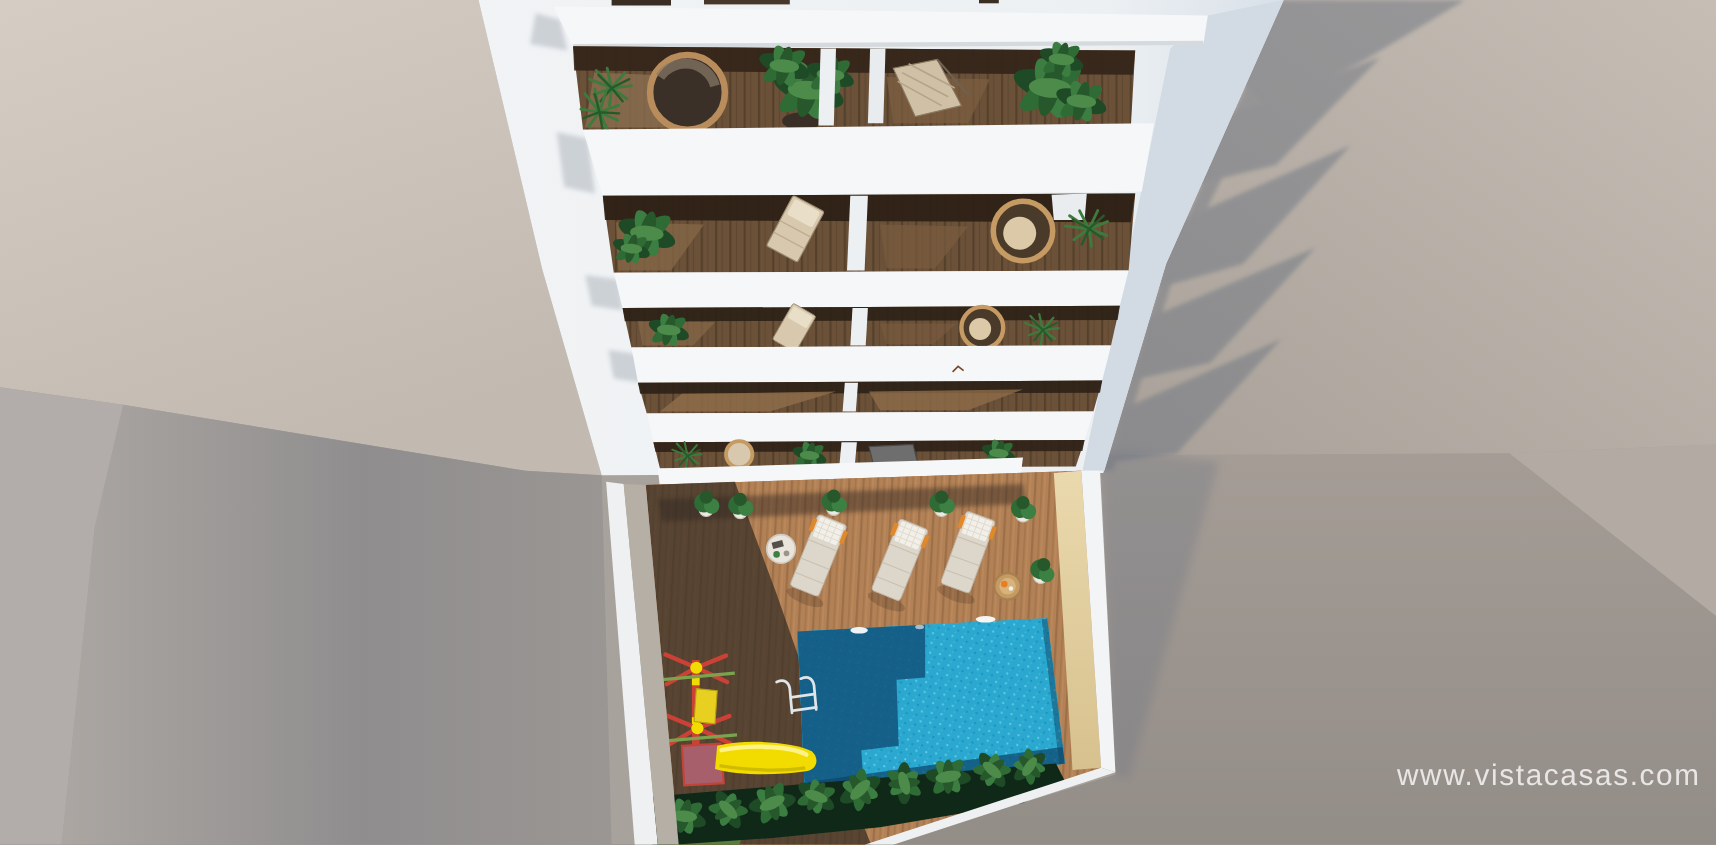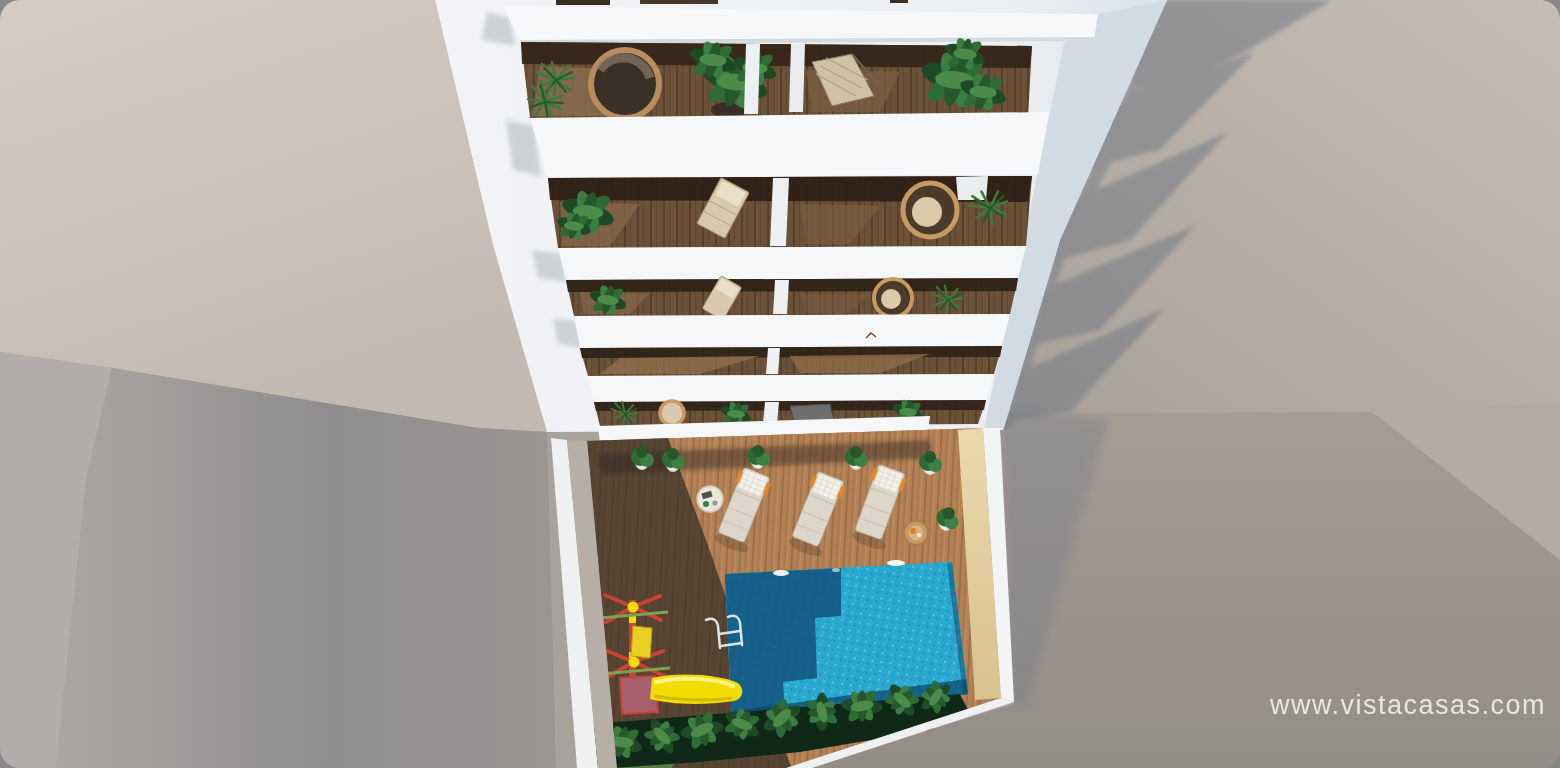--- a/index.html
+++ b/index.html
@@ -1,17 +1,17 @@
 <!DOCTYPE html>
 <html style="--beige-wall: #cdc5bb; --beige-wall-right: #b7afa7; --gray-wall: #a39d97; --gray-wall-dark: #918b86; --building-white: #eef1f4; --slab-white: #f6f7f8; --wood-dark: #6b5138; --wood-lit: #8b6e50; --deck-lit: #b28156; --deck-shadow: #352c24; --pool-lit: #2aa8cf; --pool-shadow: #12557f; --pool-deep: #0d4569; --cream-wall: #e2d0a2; --plant-green: #2f6b35; --plant-dark: #0f2817; --grass-green: #567f3f; --slide-yellow: #f2dc00; --frame-red: #cc4136; --platform-mauve: #a85f6c; --lounger-cushion: #ddd6cb; --lounger-pillow: #f2efe9; --accent-orange: #e0882c; --rattan: #c59a63; --watermark-color: rgba(255,255,255,0.78);"><head>
 <meta charset="utf-8">
 <style>
   html,body{margin:0;padding:0;background:#888;}
   #stage{position:relative;width:1560px;height:768px;overflow:hidden;
-         font-family:"Liberation Sans", sans-serif;border-radius:20px;}
+         font-family:"Liberation Sans", sans-serif;}
   #stage svg{position:absolute;left:0;top:0;display:block;}
   .c-slab{fill:var(--slab-white);}
   .c-deck{fill:var(--deck-lit);}
   .c-deck-shadow{fill:var(--deck-shadow);}
   .c-pool{fill:var(--pool-lit);}
   .c-pool-shadow{fill:var(--pool-shadow);}
   .c-pool-deep{fill:var(--pool-deep);}
   .c-plant-dark{fill:var(--plant-dark);}
   .c-grass{fill:var(--grass-green);}
   .c-slide{fill:var(--slide-yellow);}

